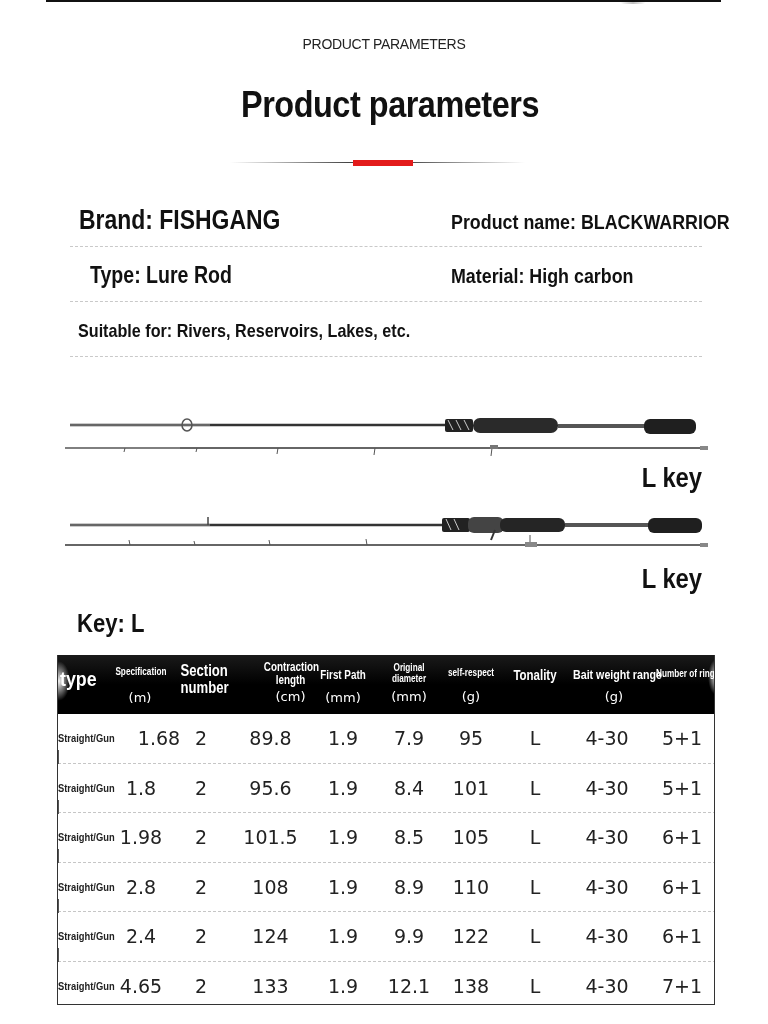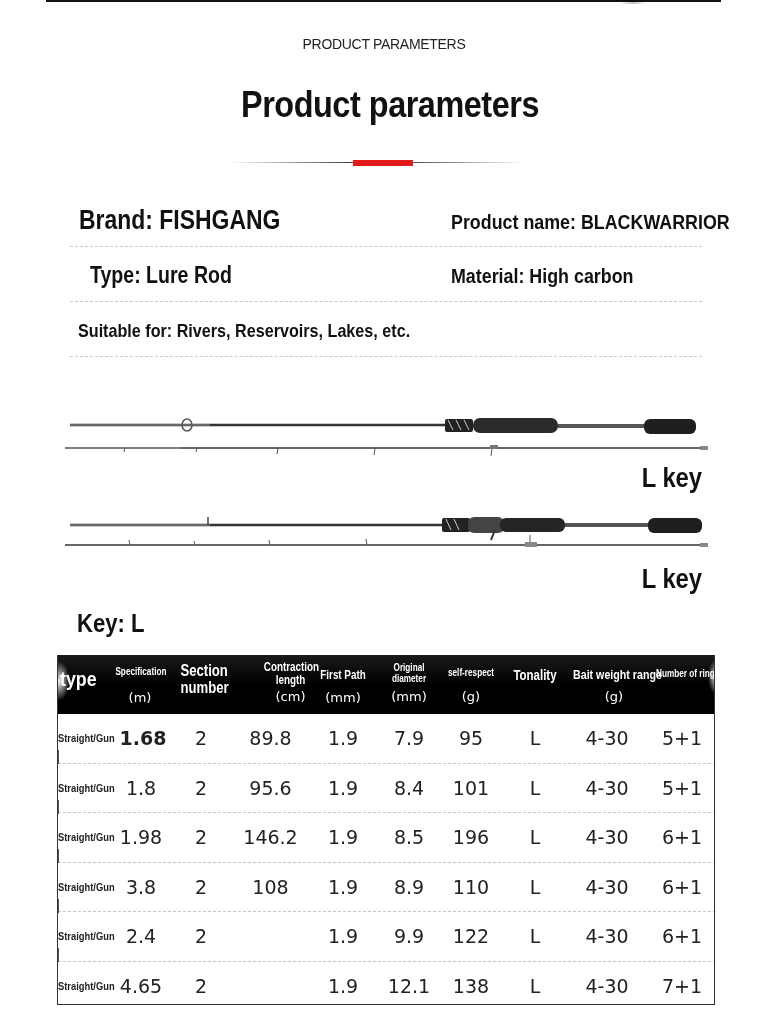--- a/index.html
+++ b/index.html
@@ -143,21 +143,21 @@
       <span class="lbl" style="transform-origin:left center;">Number of ring</span>
     </div>
     <div class="th-edge"></div>
   </div>
 
   <div class="tr" style="top:59px;">
     <div class="row-tick"></div>
     <div class="td type">
         <span>Straight/Gun</span>
       </div>
-    <div class="td" style="left:60px;width:50px;font-weight:bold;">1.68</div>
+    <div class="td" style="left:76px;width:50px;">1.68</div>
     <div class="td" style="left:118px;width:50px;">2</div>
     <div class="td" style="left:180px;width:65px;">89.8</div>
     <div class="td" style="left:255px;width:60px;">1.9</div>
     <div class="td" style="left:320px;width:62px;">7.9</div>
     <div class="td" style="left:382px;width:62px;">95</div>
     <div class="td" style="left:446px;width:62px;">L</div>
     <div class="td" style="left:506px;width:86px;">4-30</div>
     <div class="td" style="left:598px;width:52px;">5+1</div>
   </div>
 
@@ -177,66 +177,68 @@
     <div class="td" style="left:598px;width:52px;">5+1</div>
   </div>
 
   <div class="tr" style="top:158px;">
     <div class="row-tick"></div>
     <div class="td type">
         <span>Straight/Gun</span>
       </div>
     <div class="td" style="left:58px;width:50px;">1.98</div>
     <div class="td" style="left:118px;width:50px;">2</div>
-    <div class="td" style="left:180px;width:65px;">146.2</div>
+    <div class="td" style="left:180px;width:65px;">101.5</div>
     <div class="td" style="left:255px;width:60px;">1.9</div>
     <div class="td" style="left:320px;width:62px;">8.5</div>
-    <div class="td" style="left:382px;width:62px;">196</div>
+    <div class="td" style="left:382px;width:62px;">105</div>
     <div class="td" style="left:446px;width:62px;">L</div>
     <div class="td" style="left:506px;width:86px;">4-30</div>
     <div class="td" style="left:598px;width:52px;">6+1</div>
   </div>
 
   <div class="tr" style="top:207.5px;">
     <div class="row-tick"></div>
     <div class="td type">
         <span>Straight/Gun</span>
       </div>
-    <div class="td" style="left:58px;width:50px;">3.8</div>
+    <div class="td" style="left:58px;width:50px;">2.8</div>
     <div class="td" style="left:118px;width:50px;">2</div>
     <div class="td" style="left:180px;width:65px;">108</div>
     <div class="td" style="left:255px;width:60px;">1.9</div>
     <div class="td" style="left:320px;width:62px;">8.9</div>
     <div class="td" style="left:382px;width:62px;">110</div>
     <div class="td" style="left:446px;width:62px;">L</div>
     <div class="td" style="left:506px;width:86px;">4-30</div>
     <div class="td" style="left:598px;width:52px;">6+1</div>
   </div>
 
   <div class="tr" style="top:257px;">
     <div class="row-tick"></div>
     <div class="td type">
         <span>Straight/Gun</span>
       </div>
     <div class="td" style="left:58px;width:50px;">2.4</div>
     <div class="td" style="left:118px;width:50px;">2</div>
+    <div class="td" style="left:180px;width:65px;">124</div>
     <div class="td" style="left:255px;width:60px;">1.9</div>
     <div class="td" style="left:320px;width:62px;">9.9</div>
     <div class="td" style="left:382px;width:62px;">122</div>
     <div class="td" style="left:446px;width:62px;">L</div>
     <div class="td" style="left:506px;width:86px;">4-30</div>
     <div class="td" style="left:598px;width:52px;">6+1</div>
   </div>
 
   <div class="tr last" style="top:306.5px;">
     <div class="td type">
         <span>Straight/Gun</span>
       </div>
     <div class="td" style="left:58px;width:50px;">4.65</div>
     <div class="td" style="left:118px;width:50px;">2</div>
+    <div class="td" style="left:180px;width:65px;">133</div>
     <div class="td" style="left:255px;width:60px;">1.9</div>
     <div class="td" style="left:320px;width:62px;">12.1</div>
     <div class="td" style="left:382px;width:62px;">138</div>
     <div class="td" style="left:446px;width:62px;">L</div>
     <div class="td" style="left:506px;width:86px;">4-30</div>
     <div class="td" style="left:598px;width:52px;">7+1</div>
   </div>
 </div>
 
 </body></html>

